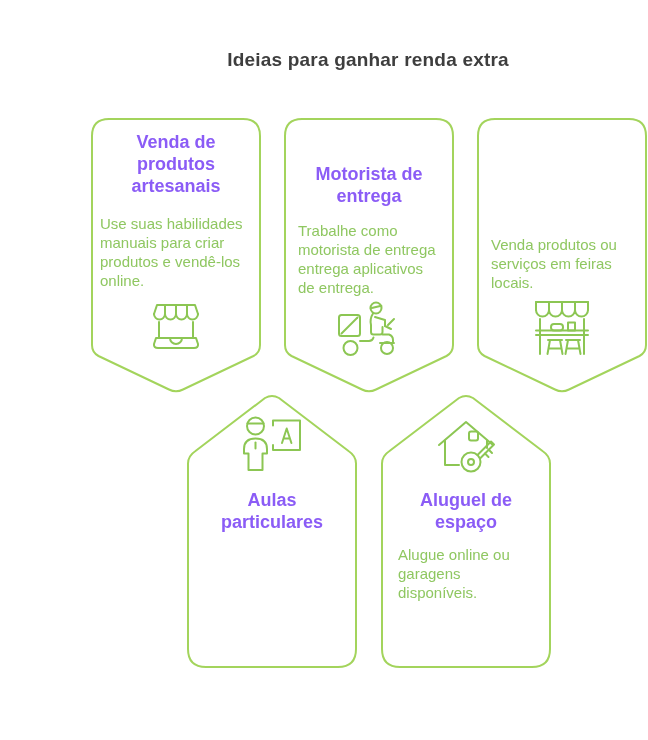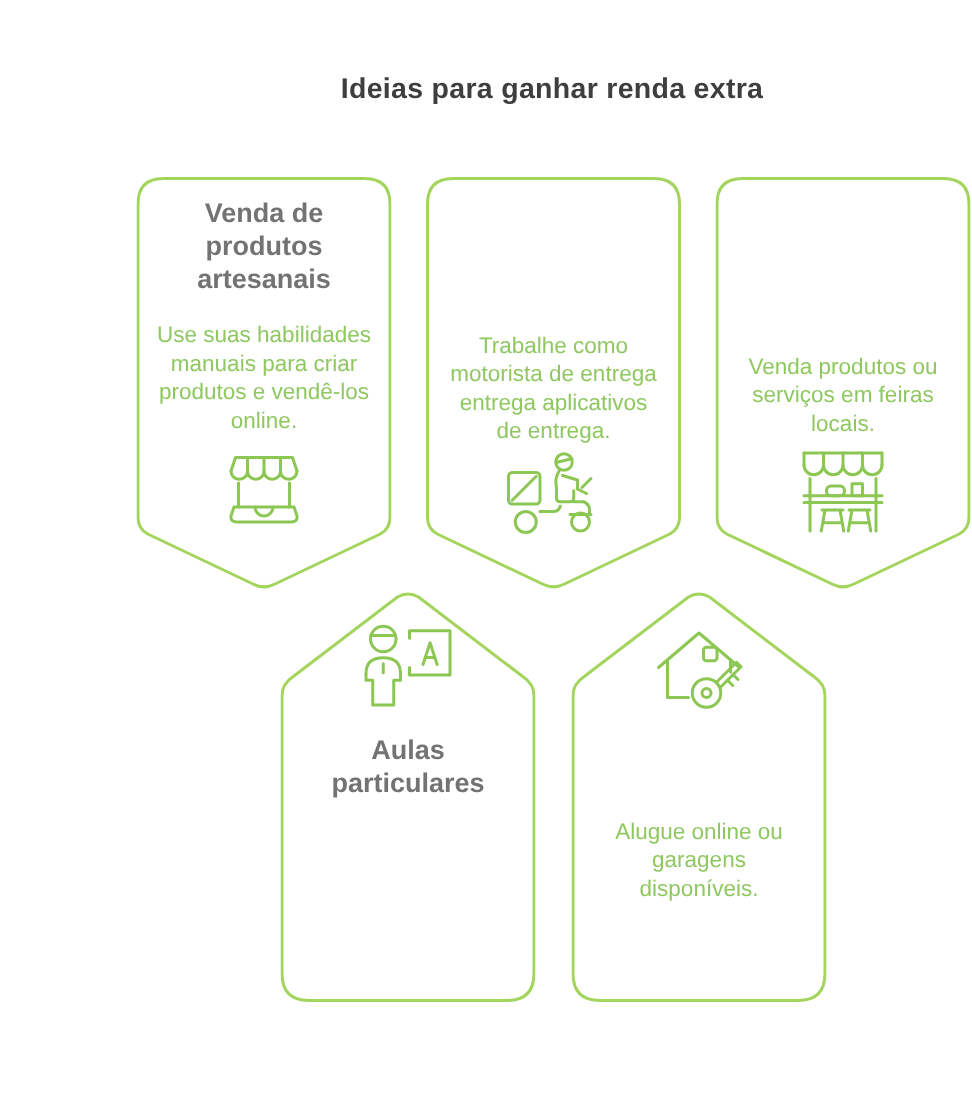--- a/index.html
+++ b/index.html
@@ -9,24 +9,24 @@
     margin-left:44px;
   }
   .page-title{
     position:absolute;top:49px;left:0;width:648px;text-align:center;
     font-size:19px;font-weight:700;color:#3e3e3e;letter-spacing:.2px;
   }
   .card{position:absolute;width:170px;height:275px;}
   .card svg.outline{position:absolute;left:0;top:0;}
   .card .c-title{
     position:absolute;left:50%;transform:translateX(-50%);text-align:center;
-    font-size:18px;line-height:22px;font-weight:700;color:#737373;
+    font-size:18px;line-height:22px;font-weight:700;color:#8b5cf6;
   }
   .card .c-desc{
-    position:absolute;left:50%;transform:translateX(-50%);text-align:center;
+    position:absolute;left:50%;transform:translateX(-50%);text-align:left;
     font-size:15px;line-height:19px;font-weight:400;color:#8fc761;
   }
   .card .c-icon{position:absolute;}
   
   .card-1{left:47px;top:118px;}
   .card-2{left:240px;top:118px;}
   .card-3{left:433px;top:118px;}
   
   .card-4{left:143px;top:393px;}
   .card-5{left:337px;top:393px;}
@@ -76,20 +76,21 @@
       <path d="M13 20 V36 M47 20 V36"></path>
       <path d="M10 36 L8 42 Q7.5 46 12 46 H48 Q52.5 46 52 42 L50 36 Z"></path>
       <path d="M24 36 a6 6 0 0 0 12 0"></path>
     </svg>
   </div>
 
   <div class="card card-2">
     <svg class="outline" width="170" height="275" viewBox="0 0 170 275">
       <path d="M18 1 H152 Q169 1 169 18 V227 Q169 234.5 162.5 238 L92 271.5 Q85 275 78 271.5 L7.5 238 Q1 234.5 1 227 V18 Q1 1 18 1 Z"></path>
     </svg>
+    <div class="c-title">Motorista de entrega</div>
     <div class="c-desc">Trabalhe como motorista de entrega entrega aplicativos de entrega.</div>
     <svg class="c-icon" width="64" height="58" viewBox="0 0 64 58">
       <rect x="2" y="15" width="21" height="21" rx="2.5"></rect>
       <path d="M4.5 33.5 L20.5 17.5"></path>
       <circle cx="13.5" cy="48" r="7"></circle>
       <circle cx="50" cy="48" r="6"></circle>
       <circle cx="39" cy="8" r="5.5"></circle>
       <path d="M33.7 8.3 L44.3 5.8"></path>
       <path d="M36 13.5 Q32.5 19 34 25 L34 32 Q34 34.5 36.5 34.5 H43 Q45.5 34.5 45.5 32 V27"></path>
       <path d="M38 17 L48 20 V26"></path>
@@ -139,16 +140,17 @@
     <svg class="c-icon" width="66" height="60" viewBox="0 0 66 60">
       <path d="M6 28 L33 5 L60 28"></path>
       <path d="M12 23.5 V48 H26"></path>
       <path d="M54 23.5 V31"></path>
       <rect x="36" y="14.5" width="9" height="9" rx="2"></rect>
       <circle cx="38" cy="45" r="9.5"></circle>
       <circle cx="38" cy="45" r="3"></circle>
       <path d="M44.5 38 L58 24.5 M47.5 41 L61 27.5 M58 24.5 L61 27.5"></path>
       <path d="M52 36.5 L55.5 40 M55.5 32.5 L59 36"></path>
     </svg>
+    <div class="c-title">Aluguel de espaço</div>
     <div class="c-desc">Alugue online ou garagens disponíveis.</div>
   </div>
 
 </div>
 
 </body></html>

